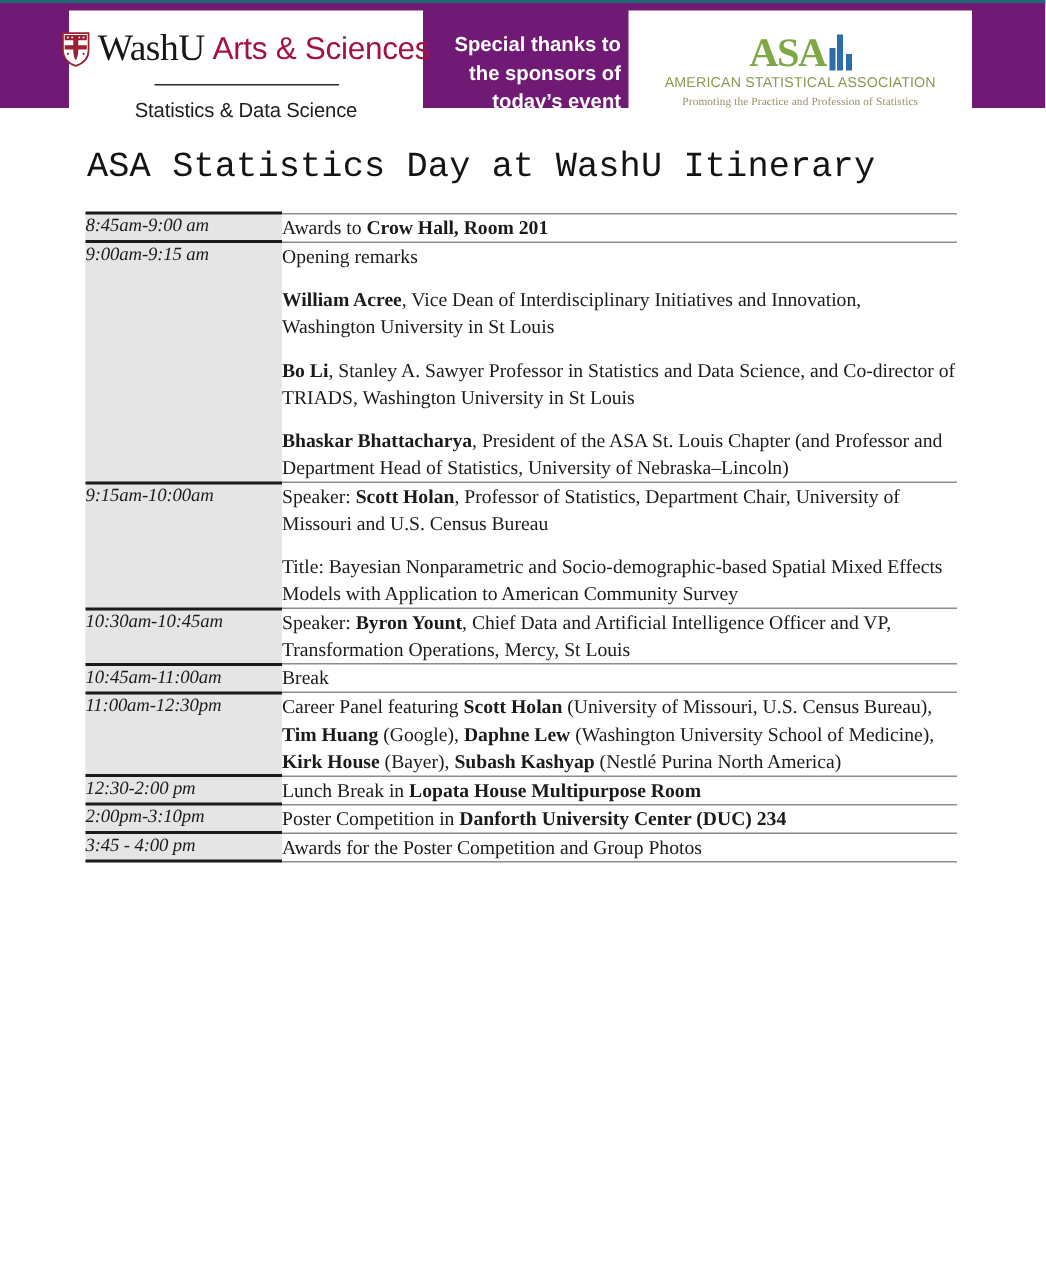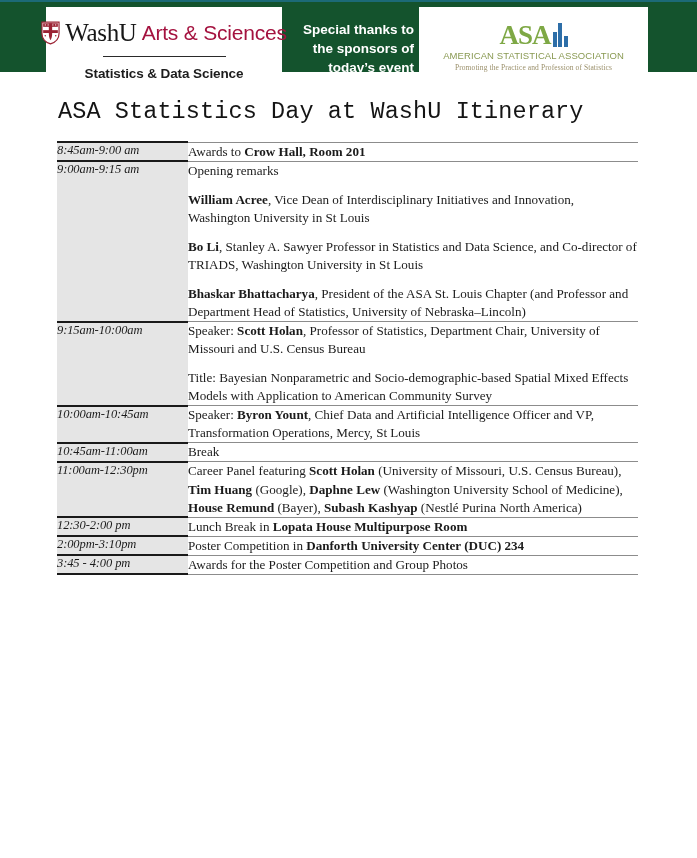--- a/index.html
+++ b/index.html
@@ -12,21 +12,21 @@
     height: 858px;
     font-family: "Liberation Serif", serif;
     overflow: hidden;
     position: relative;
   }
 
   
   .header-band {
     width: 697px;
     height: 72px;
-    background: #14532d;
+    background: #701a75;
     display: flex;
     align-items: center;
     box-sizing: border-box;
     padding: 0 0 0 0;
     position: relative;
   }
   .header-band::before{
     content:"";
     position:absolute;
     left:0; top:0; right:0;
@@ -83,21 +83,20 @@
     width: 123px;
     height: 1px;
     background: #2a2a2a;
     margin: 11px 0 9px 0;
   }
   .washu-sub {
     font-family: "Liberation Sans", sans-serif;
     font-size: 13.5px;
     color: #1c1c1c;
     letter-spacing: -0.1px;
-    font-weight: bold;
   }
 
   
   .thanks {
     position: absolute;
     left: 294px;
     top: 20px;
     width: 120px;
     color: #ffffff;
     font-family: "Liberation Sans", sans-serif;
@@ -279,35 +278,35 @@
           </td>
         </tr>
         <tr>
           <td class="time">9:15am-10:00am</td>
           <td class="desc">
             <p><span>Speaker: </span><b>Scott Holan</b><span>, Professor of Statistics, Department Chair, University of Missouri and U.S. Census Bureau</span></p>
             <p><span>Title: Bayesian Nonparametric and Socio-demographic-based Spatial Mixed Effects Models with Application to American Community Survey</span></p>
           </td>
         </tr>
         <tr>
-          <td class="time">10:00am-10:45am</td>
+          <td class="time">10:30am-10:45am</td>
           <td class="desc">
             <p><span>Speaker: </span><b>Byron Yount</b><span>, Chief Data and Artificial Intelligence Officer and VP, Transformation Operations, Mercy, St Louis</span></p>
           </td>
         </tr>
         <tr>
           <td class="time">10:45am-11:00am</td>
           <td class="desc">
             <p><span>Break</span></p>
           </td>
         </tr>
         <tr>
           <td class="time">11:00am-12:30pm</td>
           <td class="desc">
-            <p><span>Career Panel featuring </span><b>Scott Holan</b><span> (University of Missouri, U.S. Census Bureau), </span><b>Tim Huang</b><span> (Google), </span><b>Daphne Lew</b><span> (Washington University School of Medicine), </span><b>House Remund</b><span> (Bayer), </span><b>Subash Kashyap</b><span> (Nestlé Purina North America)</span></p>
+            <p><span>Career Panel featuring </span><b>Scott Holan</b><span> (University of Missouri, U.S. Census Bureau), </span><b>Tim Huang</b><span> (Google), </span><b>Daphne Lew</b><span> (Washington University School of Medicine), </span><b>Kirk House</b><span> (Bayer), </span><b>Subash Kashyap</b><span> (Nestlé Purina North America)</span></p>
           </td>
         </tr>
         <tr>
           <td class="time">12:30-2:00 pm</td>
           <td class="desc">
             <p><span>Lunch Break in </span><b>Lopata House Multipurpose Room</b></p>
           </td>
         </tr>
         <tr>
           <td class="time">2:00pm-3:10pm</td>

